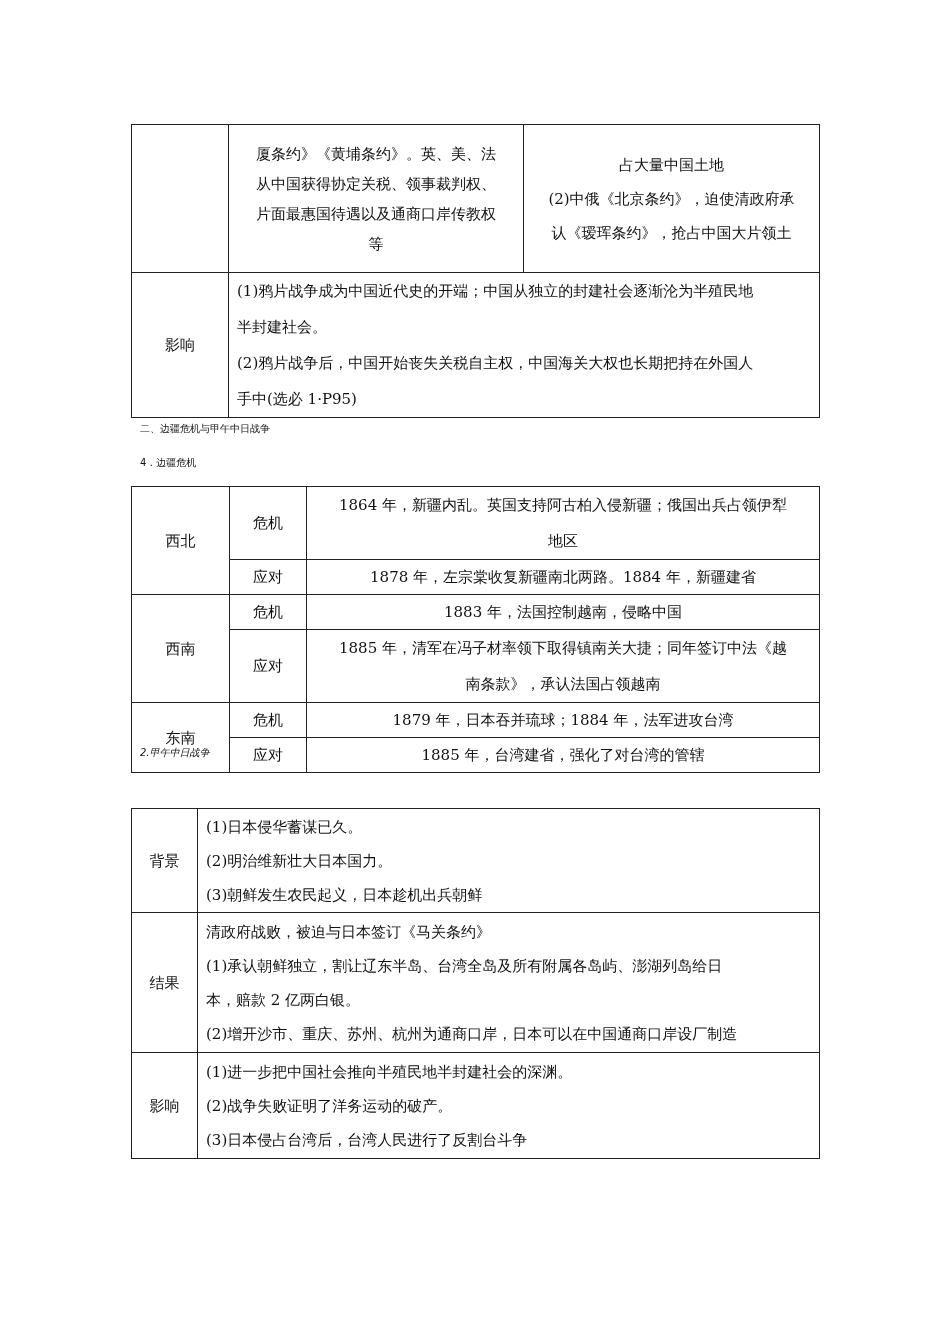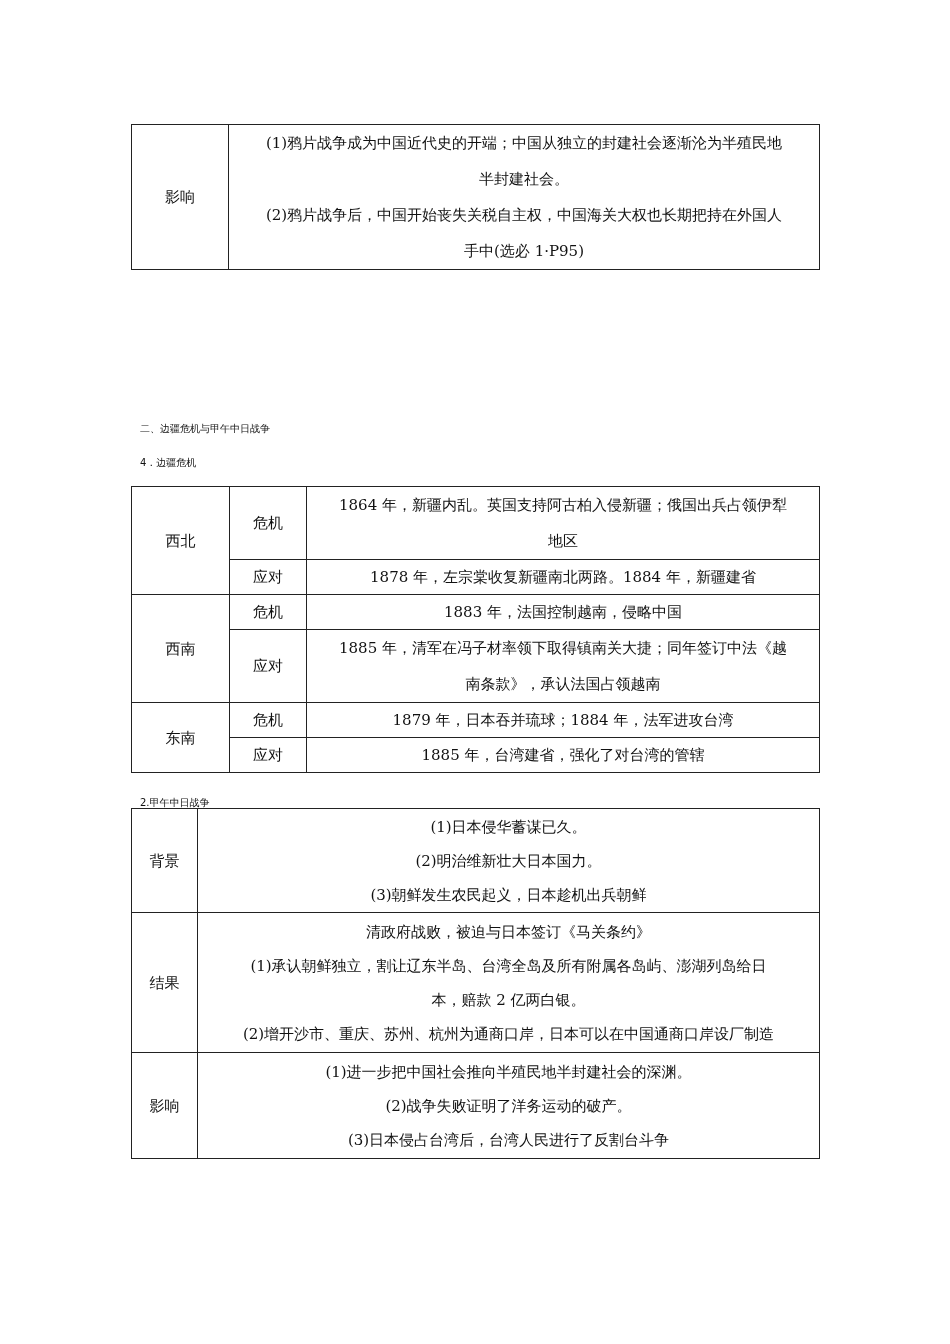--- a/index.html
+++ b/index.html
@@ -1,34 +1,48 @@
 <!DOCTYPE html>
 <html><head>
 <meta charset="utf-8">
 <style>
   html, body { margin: 0; padding: 0; background: #ffffff; }
   body { width: 950px; height: 1344px; position: relative; overflow: hidden;
          font-family: "DejaVu Serif", "Liberation Serif", serif; color: #111; font-size: 15px; }
   .tbl { position: absolute; border-collapse: collapse; table-layout: fixed; }
   .tbl td { border: 1px solid #222; padding: 0 8px; vertical-align: middle; line-height: 34px; }
   .c { text-align: center; }
-  .l { text-align: center; }
+  .l { text-align: left; }
   .heading { position: absolute; left: 140px; font-family: "DejaVu Sans", "Liberation Sans", sans-serif; font-size: 10px; }
   .line { display: block; }
 </style>
 </head>
 <body>
 
 <table class="tbl" style="left:131px; top:124px; width:688px;">
   <colgroup>
       <col style="width:97px">
       <col style="width:295px">
       <col style="width:296px">
     </colgroup>
   <tbody>
+      <tr style="height:148px;">
+    <td></td>
+    <td class="c" style="line-height:30px;">
+      <span class="line">厦条约》《黄埔条约》。英、美、法</span>
+      <span class="line">从中国获得协定关税、领事裁判权、</span>
+      <span class="line">片面最惠国待遇以及通商口岸传教权</span>
+      <span class="line">等</span>
+    </td>
+    <td class="c" style="line-height:34px;">
+      <span class="line">占大量中国土地</span>
+      <span class="line">(2)中俄《北京条约》，迫使清政府承</span>
+      <span class="line">认《瑷珲条约》，抢占中国大片领土</span>
+    </td>
+  </tr>
   <tr style="height:144px;">
     <td class="c">影响</td>
     <td class="l" colspan="2" style="line-height:36px;">
       <span class="line">(1)鸦片战争成为中国近代史的开端；中国从独立的封建社会逐渐沦为半殖民地</span>
       <span class="line">半封建社会。</span>
       <span class="line">(2)鸦片战争后，中国开始丧失关税自主权，中国海关大权也长期把持在外国人</span>
       <span class="line">手中(选必 1·P95)</span>
     </td>
   </tr>
 </tbody>
@@ -73,21 +87,21 @@
     <td class="c">危机</td>
     <td class="c">1879 年，日本吞并琉球；1884 年，法军进攻台湾</td>
   </tr>
   <tr style="height:35px;">
     <td class="c">应对</td>
     <td class="c">1885 年，台湾建省，强化了对台湾的管辖</td>
   </tr>
 </tbody>
   </table>
 
-<div class="heading" style="top:796px;">2.甲午中日战争</div>
+<div class="heading" style="top:746px;font-style:italic;">2.甲午中日战争</div>
 
 <table class="tbl" style="left:131px; top:808px; width:688px;">
   <colgroup>
       <col style="width:66px">
       <col style="width:622px">
     </colgroup>
   <tbody>
       <tr style="height:104px;">
     <td class="c">背景</td>
     <td class="l">

